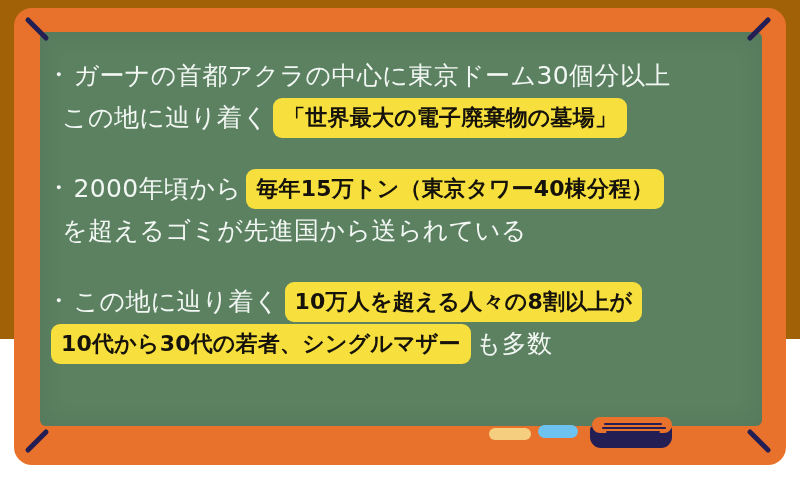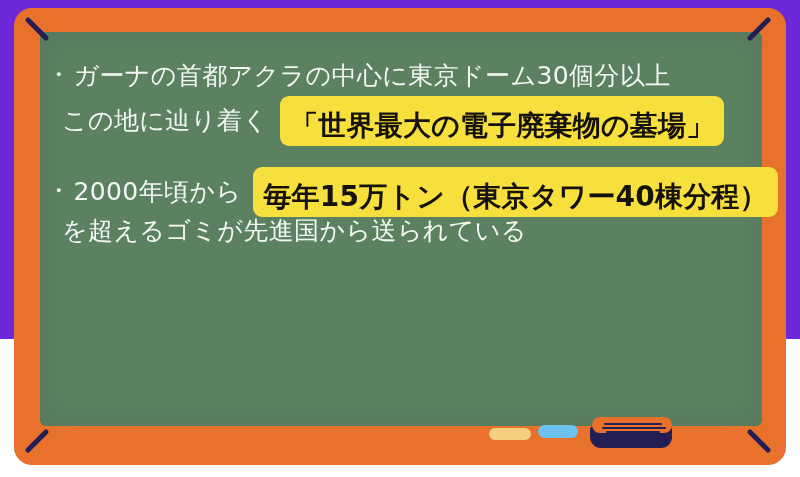--- a/index.html
+++ b/index.html
@@ -11,21 +11,21 @@
     width: 800px;
     height: 477px;
     overflow: hidden;
     font-family: "DejaVu Sans", "Liberation Sans", sans-serif;
   }
 
   .slide {
     position: relative;
     width: 800px;
     height: 339px;
-    background: #6d28d9;
+    background: #a16207;
   }
 
   
   .board-frame {
     position: absolute;
     left: 14px;
     top: 8px;
     width: 772px;
     height: 457px;
     background: #e8712c;
@@ -154,26 +154,26 @@
     display: inline-block;
     vertical-align: middle;
   }
 
   .hl {
     display: inline-block;
     vertical-align: middle;
     background: #f7e03d;
     color: #15120b;
     font-weight: 700;
-    font-size: 28px;
+    font-size: 22px;
     letter-spacing: 0.2px;
-    padding: 13px 10px 4px 10px;
+    padding: 3px 10px 4px 10px;
     border-radius: 9px;
     line-height: 33px;
-    margin: 0 12px;
+    margin: 0 5px;
   }
 </style>
 </head>
 <body>
 
 <div class="slide">
 
   <div class="board-frame"></div>
   <div class="board-surface"></div>
 
@@ -211,20 +211,28 @@
 
     <div class="bullet-block bullet-2">
       <div class="line indent-0">
         <span class="dot">・</span><span class="plain">2000年頃から</span><span class="hl">毎年15万トン（東京タワー40棟分程）</span>
       </div>
       <div class="line indent-1">
         <span class="plain">を超えるゴミが先進国から送られている</span>
       </div>
     </div>
 
+    <div class="bullet-block bullet-3">
+      <div class="line indent-0">
+        <span class="dot">・</span><span class="plain">この地に辿り着く</span><span class="hl">10万人を超える人々の8割以上が</span>
+      </div>
+      <div class="line indent-0">
+        <span class="hl">10代から30代の若者、シングルマザー</span><span class="plain">も多数</span>
+      </div>
+    </div>
 
   </div>
 
   <div class="chalk chalk-yellow"></div>
   <div class="chalk chalk-blue"></div>
 
   <div class="eraser">
     <div class="eraser-body"></div>
     <div class="eraser-top">
       <div class="eraser-line eraser-l1"></div>

